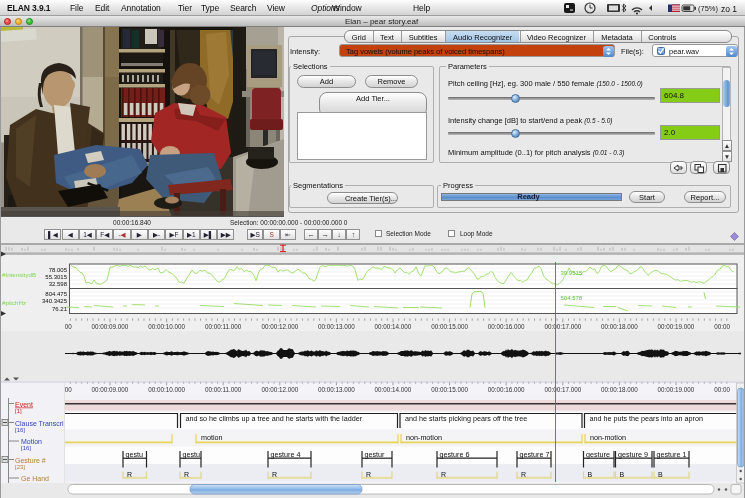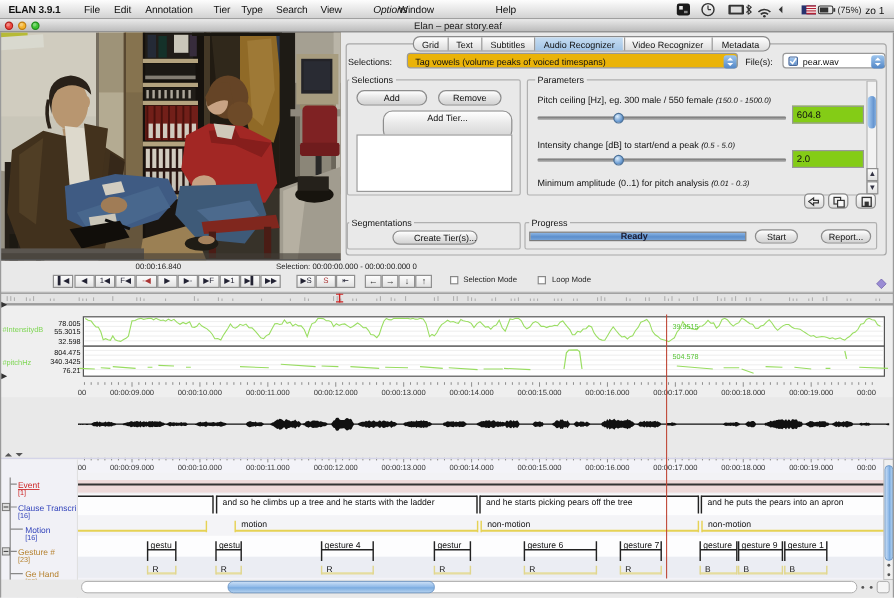--- a/index.html
+++ b/index.html
@@ -182,31 +182,31 @@
 <polygon points="85,127 101,124 104,133 88,136" fill="#e0dbce"></polygon>
 <ellipse cx="95" cy="144" rx="11" ry="7" fill="#ab845c"></ellipse>
 <rect x="88" y="155" width="22" height="2.5" fill="#111" transform="rotate(20 88 155)"></rect>
 <polygon points="58,164 100,157 108,171 68,180" fill="#110d0a"></polygon>
 <rect x="0" y="180" width="120" height="10" fill="#5f5a54"></rect>
 <rect x="0" y="184" width="284" height="6" fill="#453f39" opacity="0.6"></rect>
 <rect width="284" height="190" fill="#201c14" opacity="0.07"></rect>
 </svg>
 <div class="ab" style="left:0;top:216px;width:284px;height:1px;background:#555;"></div>
 <div class="ab" style="left:288px;top:36px;width:451px;height:177px;border:1px solid #a8a8a8;border-radius:3px;background:#e9e9e9;"></div>
-<div class="ab" style="left:344px;top:30px;width:298px;height:13px;background:linear-gradient(#fff,#dcdcdc);border:1px solid #8a8a8a;border-radius:6px;overflow:hidden;">
+<div class="ab" style="left:344px;top:30px;width:388px;height:13px;background:linear-gradient(#fff,#dcdcdc);border:1px solid #8a8a8a;border-radius:6px;overflow:hidden;">
 <div class="ab" style="left:0.0px;top:0;width:27.5px;height:13px;font-size:7.5px;color:#111;text-align:center;line-height:13.5px;white-space:nowrap;overflow:hidden;">Grid</div>
 <div class="ab" style="left:27.5px;top:0;width:28.0px;height:13px;border-left:1px solid #999;font-size:7.5px;color:#111;text-align:center;line-height:13.5px;white-space:nowrap;overflow:hidden;">Text</div>
 <div class="ab" style="left:55.5px;top:0;width:44.3px;height:13px;border-left:1px solid #999;font-size:7.5px;color:#111;text-align:center;line-height:13.5px;white-space:nowrap;overflow:hidden;">Subtitles</div>
 <div class="ab" style="left:99.8px;top:0;width:74.7px;height:13px;border-left:1px solid #999;background:linear-gradient(#c6ddf2,#9cc0e4);font-size:7.5px;color:#111;text-align:center;line-height:13.5px;white-space:nowrap;overflow:hidden;">Audio Recognizer</div>
 <div class="ab" style="left:174.5px;top:0;width:73.0px;height:13px;border-left:1px solid #999;font-size:7.5px;color:#111;text-align:center;line-height:13.5px;white-space:nowrap;overflow:hidden;">Video Recognizer</div>
 <div class="ab" style="left:247.5px;top:0;width:48.0px;height:13px;border-left:1px solid #999;font-size:7.5px;color:#111;text-align:center;line-height:13.5px;white-space:nowrap;overflow:hidden;">Metadata</div>
 <div class="ab" style="left:295.5px;top:0;width:42.5px;height:13px;border-left:1px solid #999;font-size:7.5px;color:#111;text-align:center;line-height:13.5px;white-space:nowrap;overflow:hidden;">Controls</div>
 </div>
-<span class="ab" style="left:290px;top:46.5px;font-size:7.5px;color:#111;">Selections:</span>
-<div class="ab" style="left:339px;top:44px;width:276px;height:13px;background:#eab308;border:1px solid #999;border-radius:3px;">
+<span class="ab" style="left:290px;top:46.5px;font-size:7.5px;color:#111;">Intensity:</span>
+<div class="ab" style="left:339px;top:44px;width:276px;height:13px;background:#c2410c;border:1px solid #999;border-radius:3px;">
 <span class="ab" style="left:6px;top:2px;font-size:7.5px;color:#111;">Tag vowels (volume peaks of voiced timespans)</span>
 <span class="ab" style="left:263px;top:0.5px;width:11px;height:11px;background:linear-gradient(#9ec6ef,#5387c6);border-radius:2.5px;"></span>
 <svg class="ab" style="left:263px;top:0.5px;" width="11" height="11">
       <polygon points="5.5,2 8,4.5 3,4.5" fill="#fff"></polygon>
       <polygon points="5.5,9 8,6.5 3,6.5" fill="#fff"></polygon>
     </svg>
 </div>
 <span class="ab" style="left:621px;top:46.5px;font-size:7.5px;color:#111;">File(s):</span>
 <div class="ab" style="left:652px;top:44px;width:86px;height:13px;background:#fff;border:1px solid #999;border-radius:3px;">
 <span class="ab" style="left:4px;top:2px;width:8px;height:8px;background:linear-gradient(#a5c9f0,#5e8fcc);border:0.5px solid #46689c;border-radius:1.5px;"></span>

